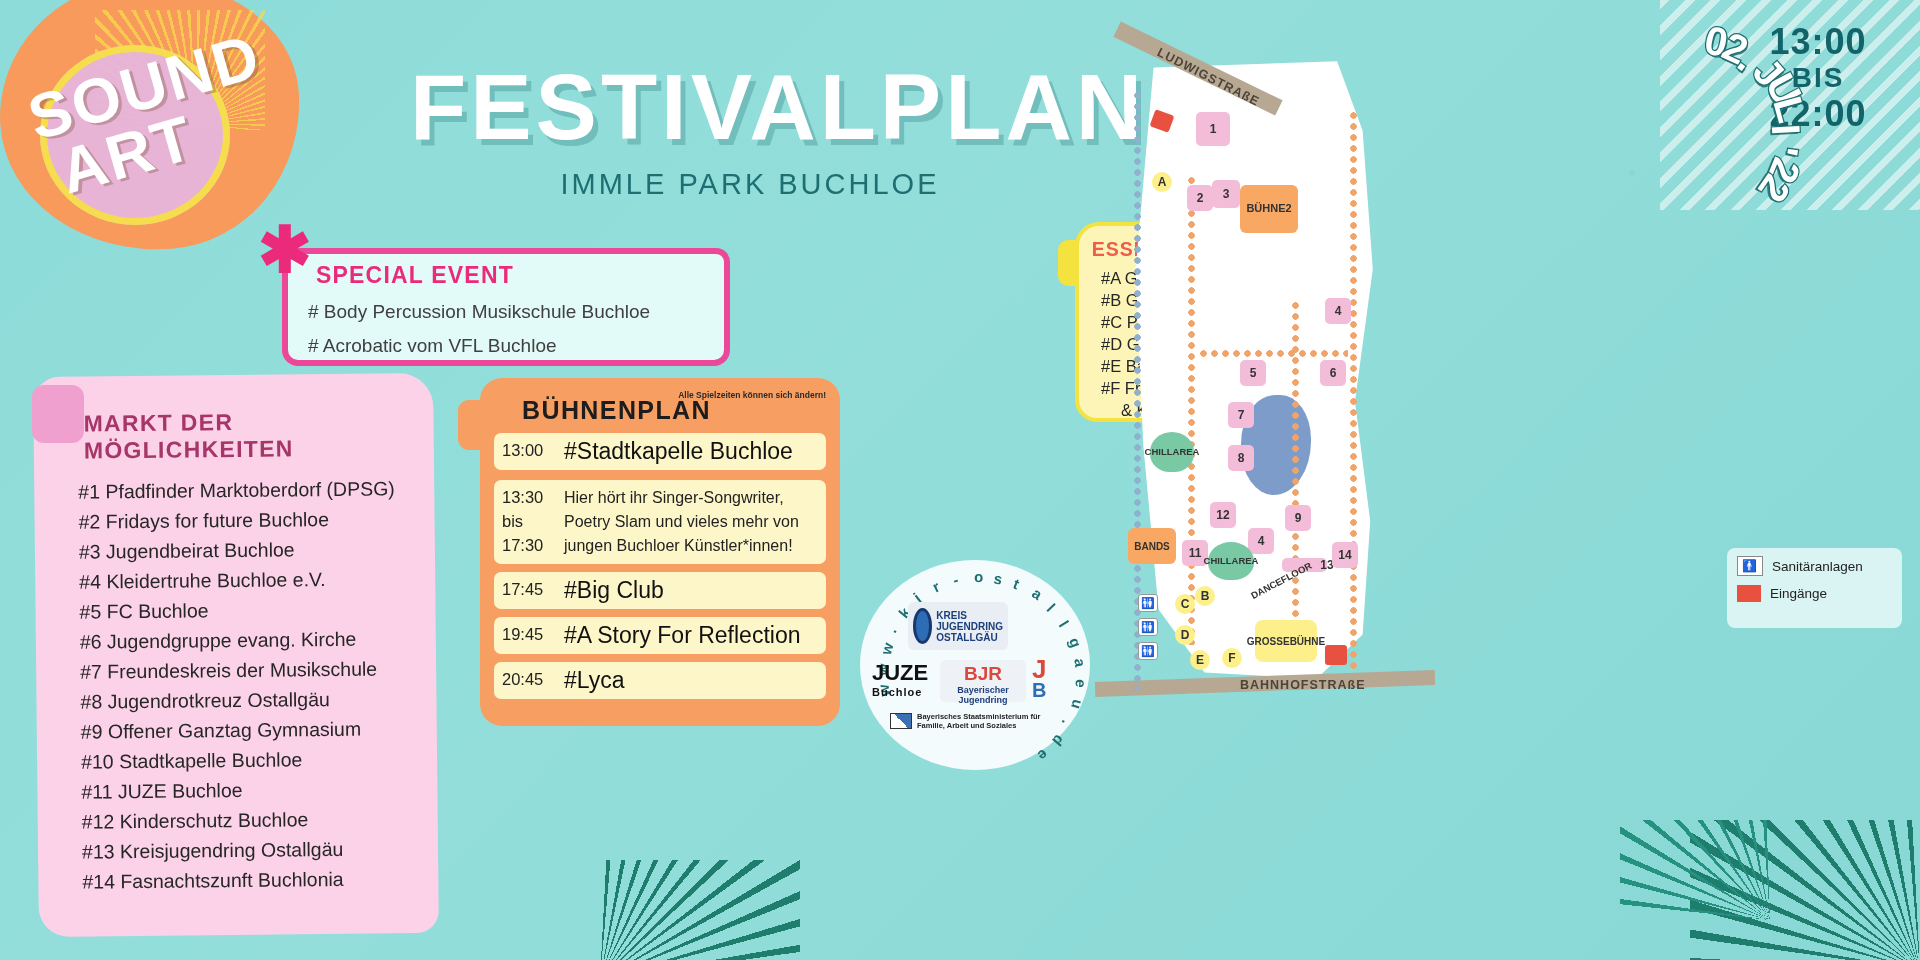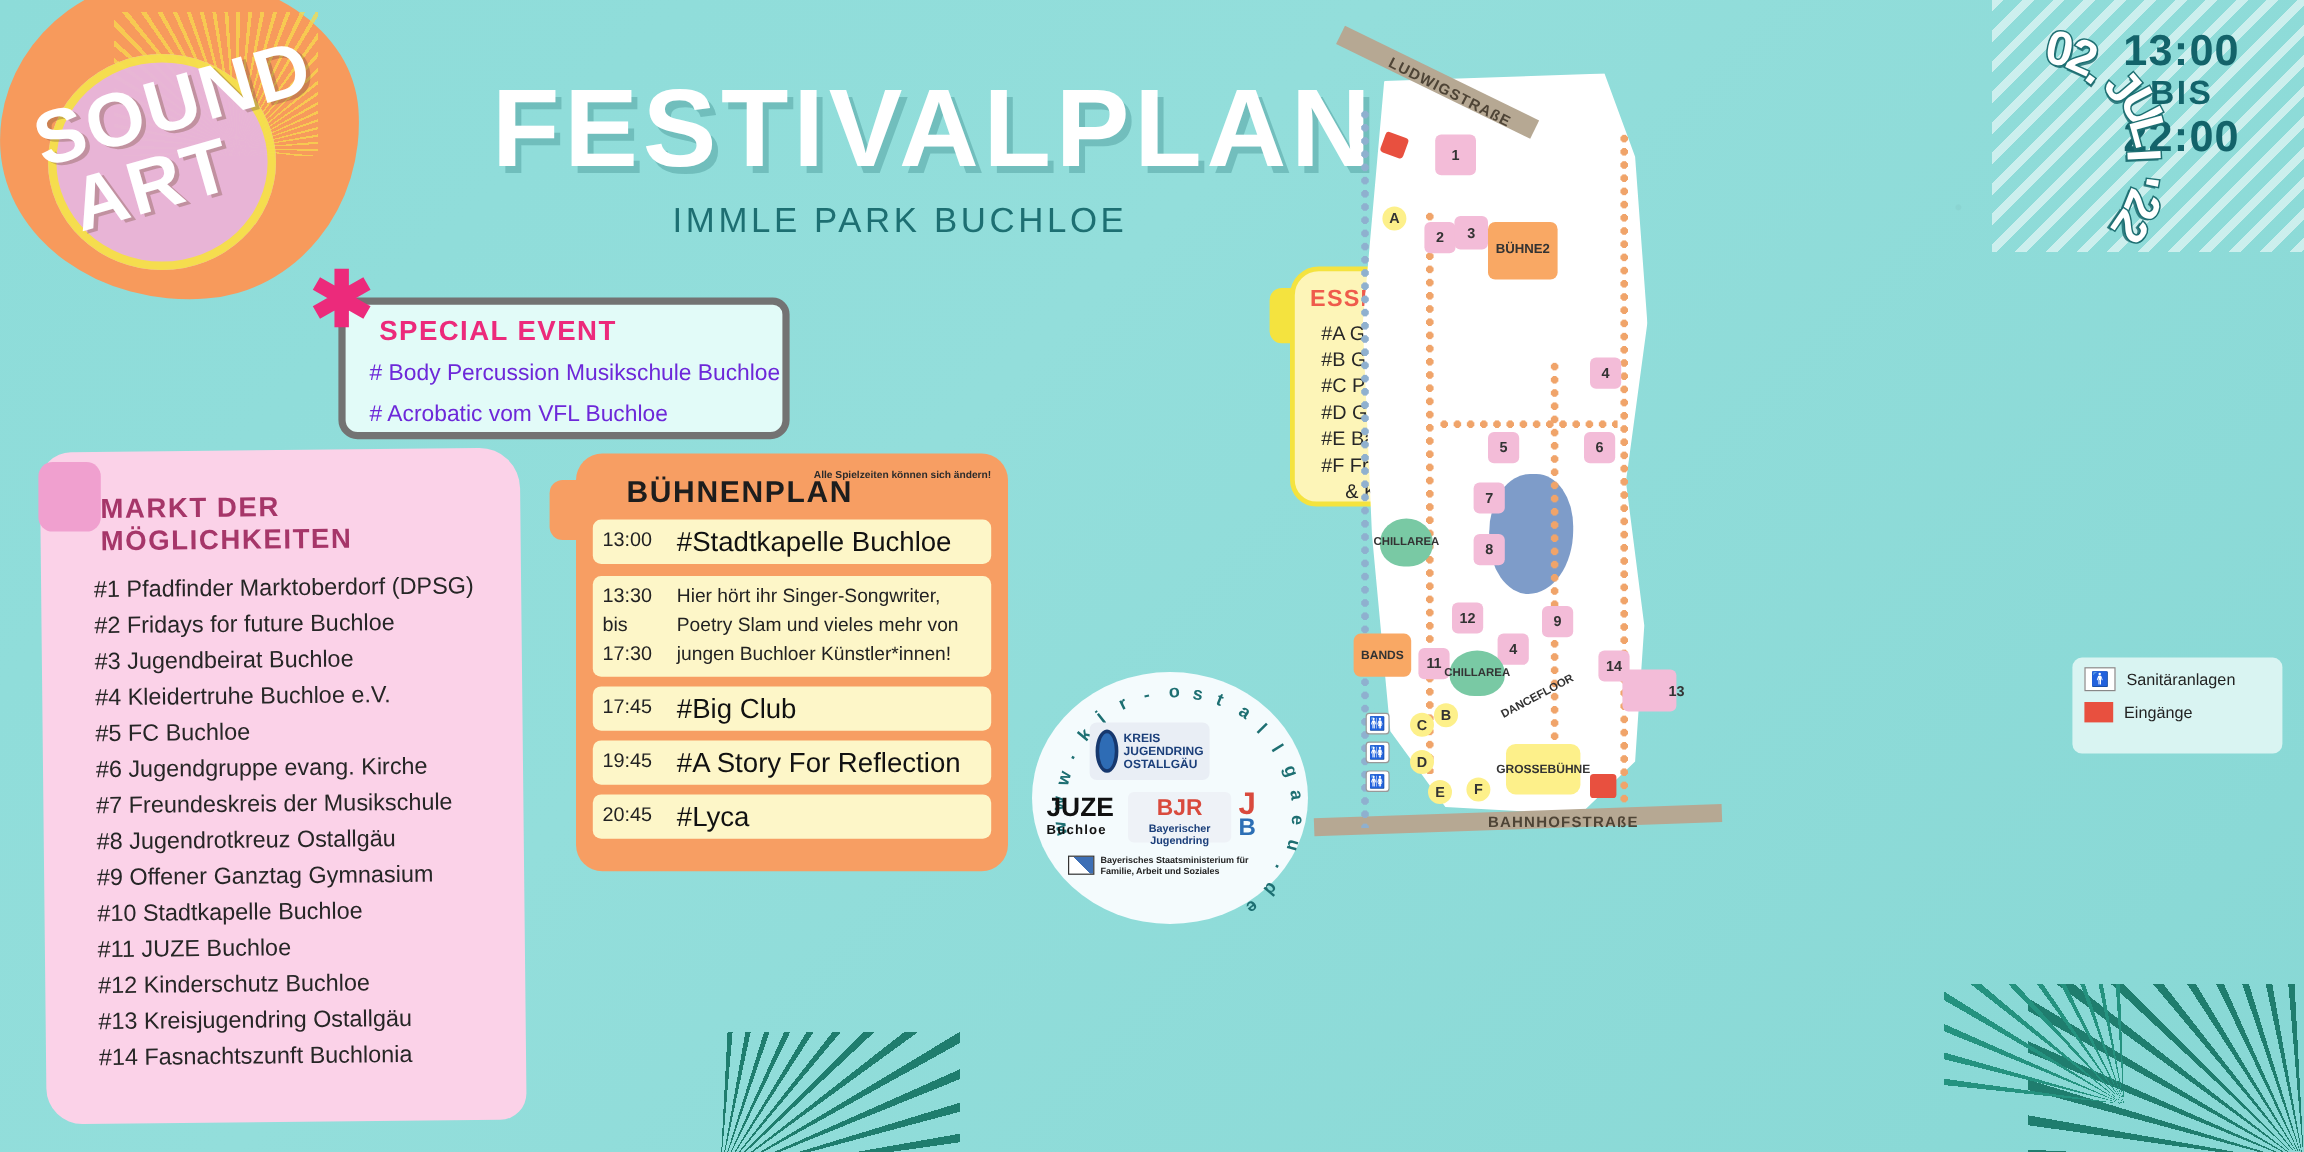--- a/index.html
+++ b/index.html
@@ -82,34 +82,34 @@
   }
   #date-arc span{
     position:absolute; color:#fff; font-size:40px; font-weight:700;
     text-shadow:0 0 0 #1d6f72, 2px 2px 0 rgba(29,111,114,.85);
     -webkit-text-stroke:2.5px #1d6f72;
     paint-order:stroke fill;
   }
 
   
   #special-event{
-    left:282px; top:248px; width:376px; min-height:82px;
-    background:#e2fbf8; border:6px solid #737373;
+    left:282px; top:248px; width:448px; min-height:82px;
+    background:#e2fbf8; border:6px solid #ec4899;
     border-radius:14px 14px 16px 16px;
   }
   #special-star{
     left:258px; top:228px; width:46px; height:46px; color:#ec2a7b;
     font-size:64px; line-height:44px; z-index:4; font-weight:700;
   }
   #special-event h3{
     color:#ec2a7b; font-size:23px; letter-spacing:1.2px; font-weight:700;
     margin:8px 0 4px 28px;
   }
   #special-event .line{
-    color:#6d28d9; font-size:19px; margin:12px 0 3px 20px;
+    color:#404040; font-size:19px; margin:12px 0 3px 20px;
   }
 
   
   #markt{
     left:36px; top:375px; width:400px; height:560px;
     background:#fbd2e8;
     border-radius:26px 34px 22px 30px;
     transform:rotate(-.6deg);
   }
   #markt-tab{
@@ -392,21 +392,21 @@
     <div class="plot " style="left: 1212px; top: 180px; width: 28px; height: 28px;">3</div>
     <div class="plot " style="left: 1325px; top: 298px; width: 26px; height: 26px;">4</div>
     <div class="plot " style="left: 1240px; top: 360px; width: 26px; height: 26px;">5</div>
     <div class="plot " style="left: 1320px; top: 360px; width: 26px; height: 26px;">6</div>
     <div class="plot " style="left: 1228px; top: 402px; width: 26px; height: 26px;">7</div>
     <div class="plot " style="left: 1228px; top: 445px; width: 26px; height: 26px;">8</div>
     <div class="plot " style="left: 1285px; top: 505px; width: 26px; height: 26px;">9</div>
     <div class="plot " style="left: 1248px; top: 528px; width: 26px; height: 26px;">4</div>
     <div class="plot " style="left: 1182px; top: 540px; width: 26px; height: 26px;">11</div>
     <div class="plot " style="left: 1210px; top: 502px; width: 26px; height: 26px;">12</div>
-    <div class="plot " style="left: 1352px; top: 558px; width: 26px; height: 35px; padding-left: 45px;">13</div>
+    <div class="plot " style="left: 1282px; top: 558px; width: 26px; height: 14px; padding-left: 45px;">13</div>
     <div class="plot " style="left: 1332px; top: 542px; width: 26px; height: 26px;">14</div>
     <div class="plot food" style="left: 1152px; top: 172px; width: 20px; height: 20px;">A</div>
     <div class="plot food" style="left: 1195px; top: 586px; width: 20px; height: 20px;">B</div>
     <div class="plot food" style="left: 1175px; top: 594px; width: 20px; height: 20px;">C</div>
     <div class="plot food" style="left: 1175px; top: 625px; width: 20px; height: 20px;">D</div>
     <div class="plot food" style="left: 1190px; top: 650px; width: 20px; height: 20px;">E</div>
     <div class="plot food" style="left: 1222px; top: 648px; width: 20px; height: 20px;">F</div>
     <div class="plot stage" style="left: 1240px; top: 185px; width: 58px; height: 48px;">
       <div>BÜHNE</div>
       <div>2</div>

